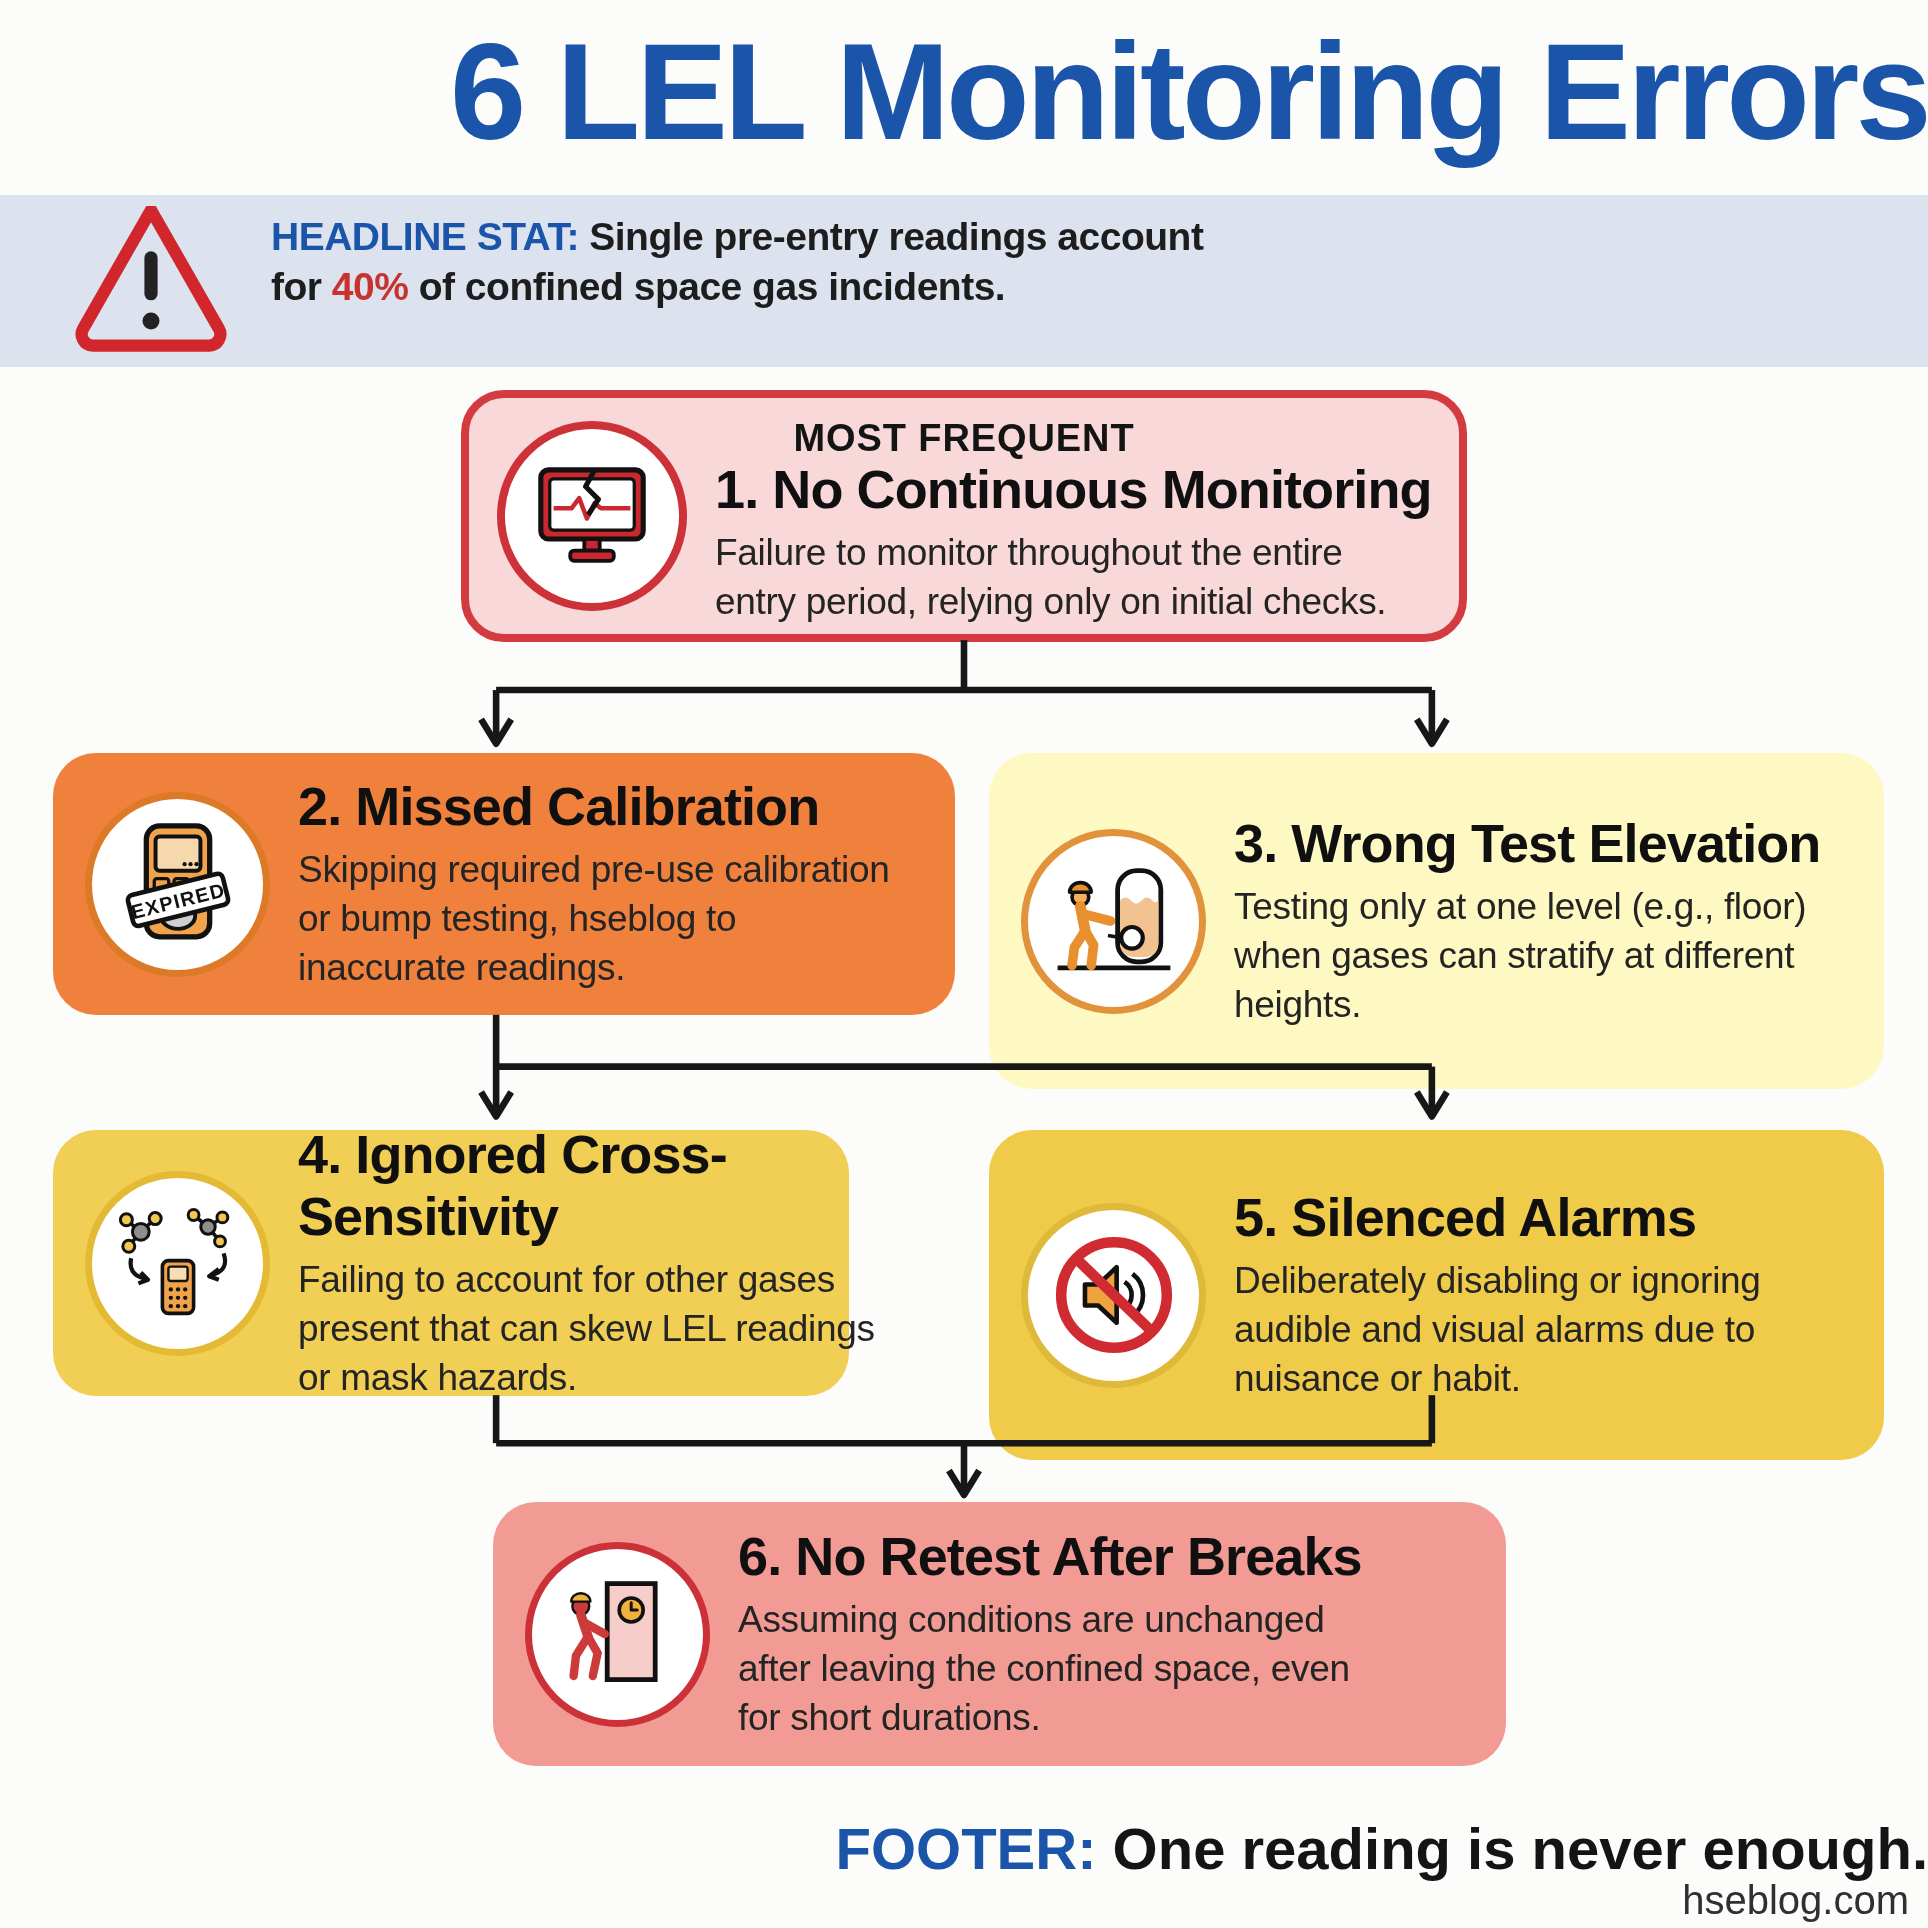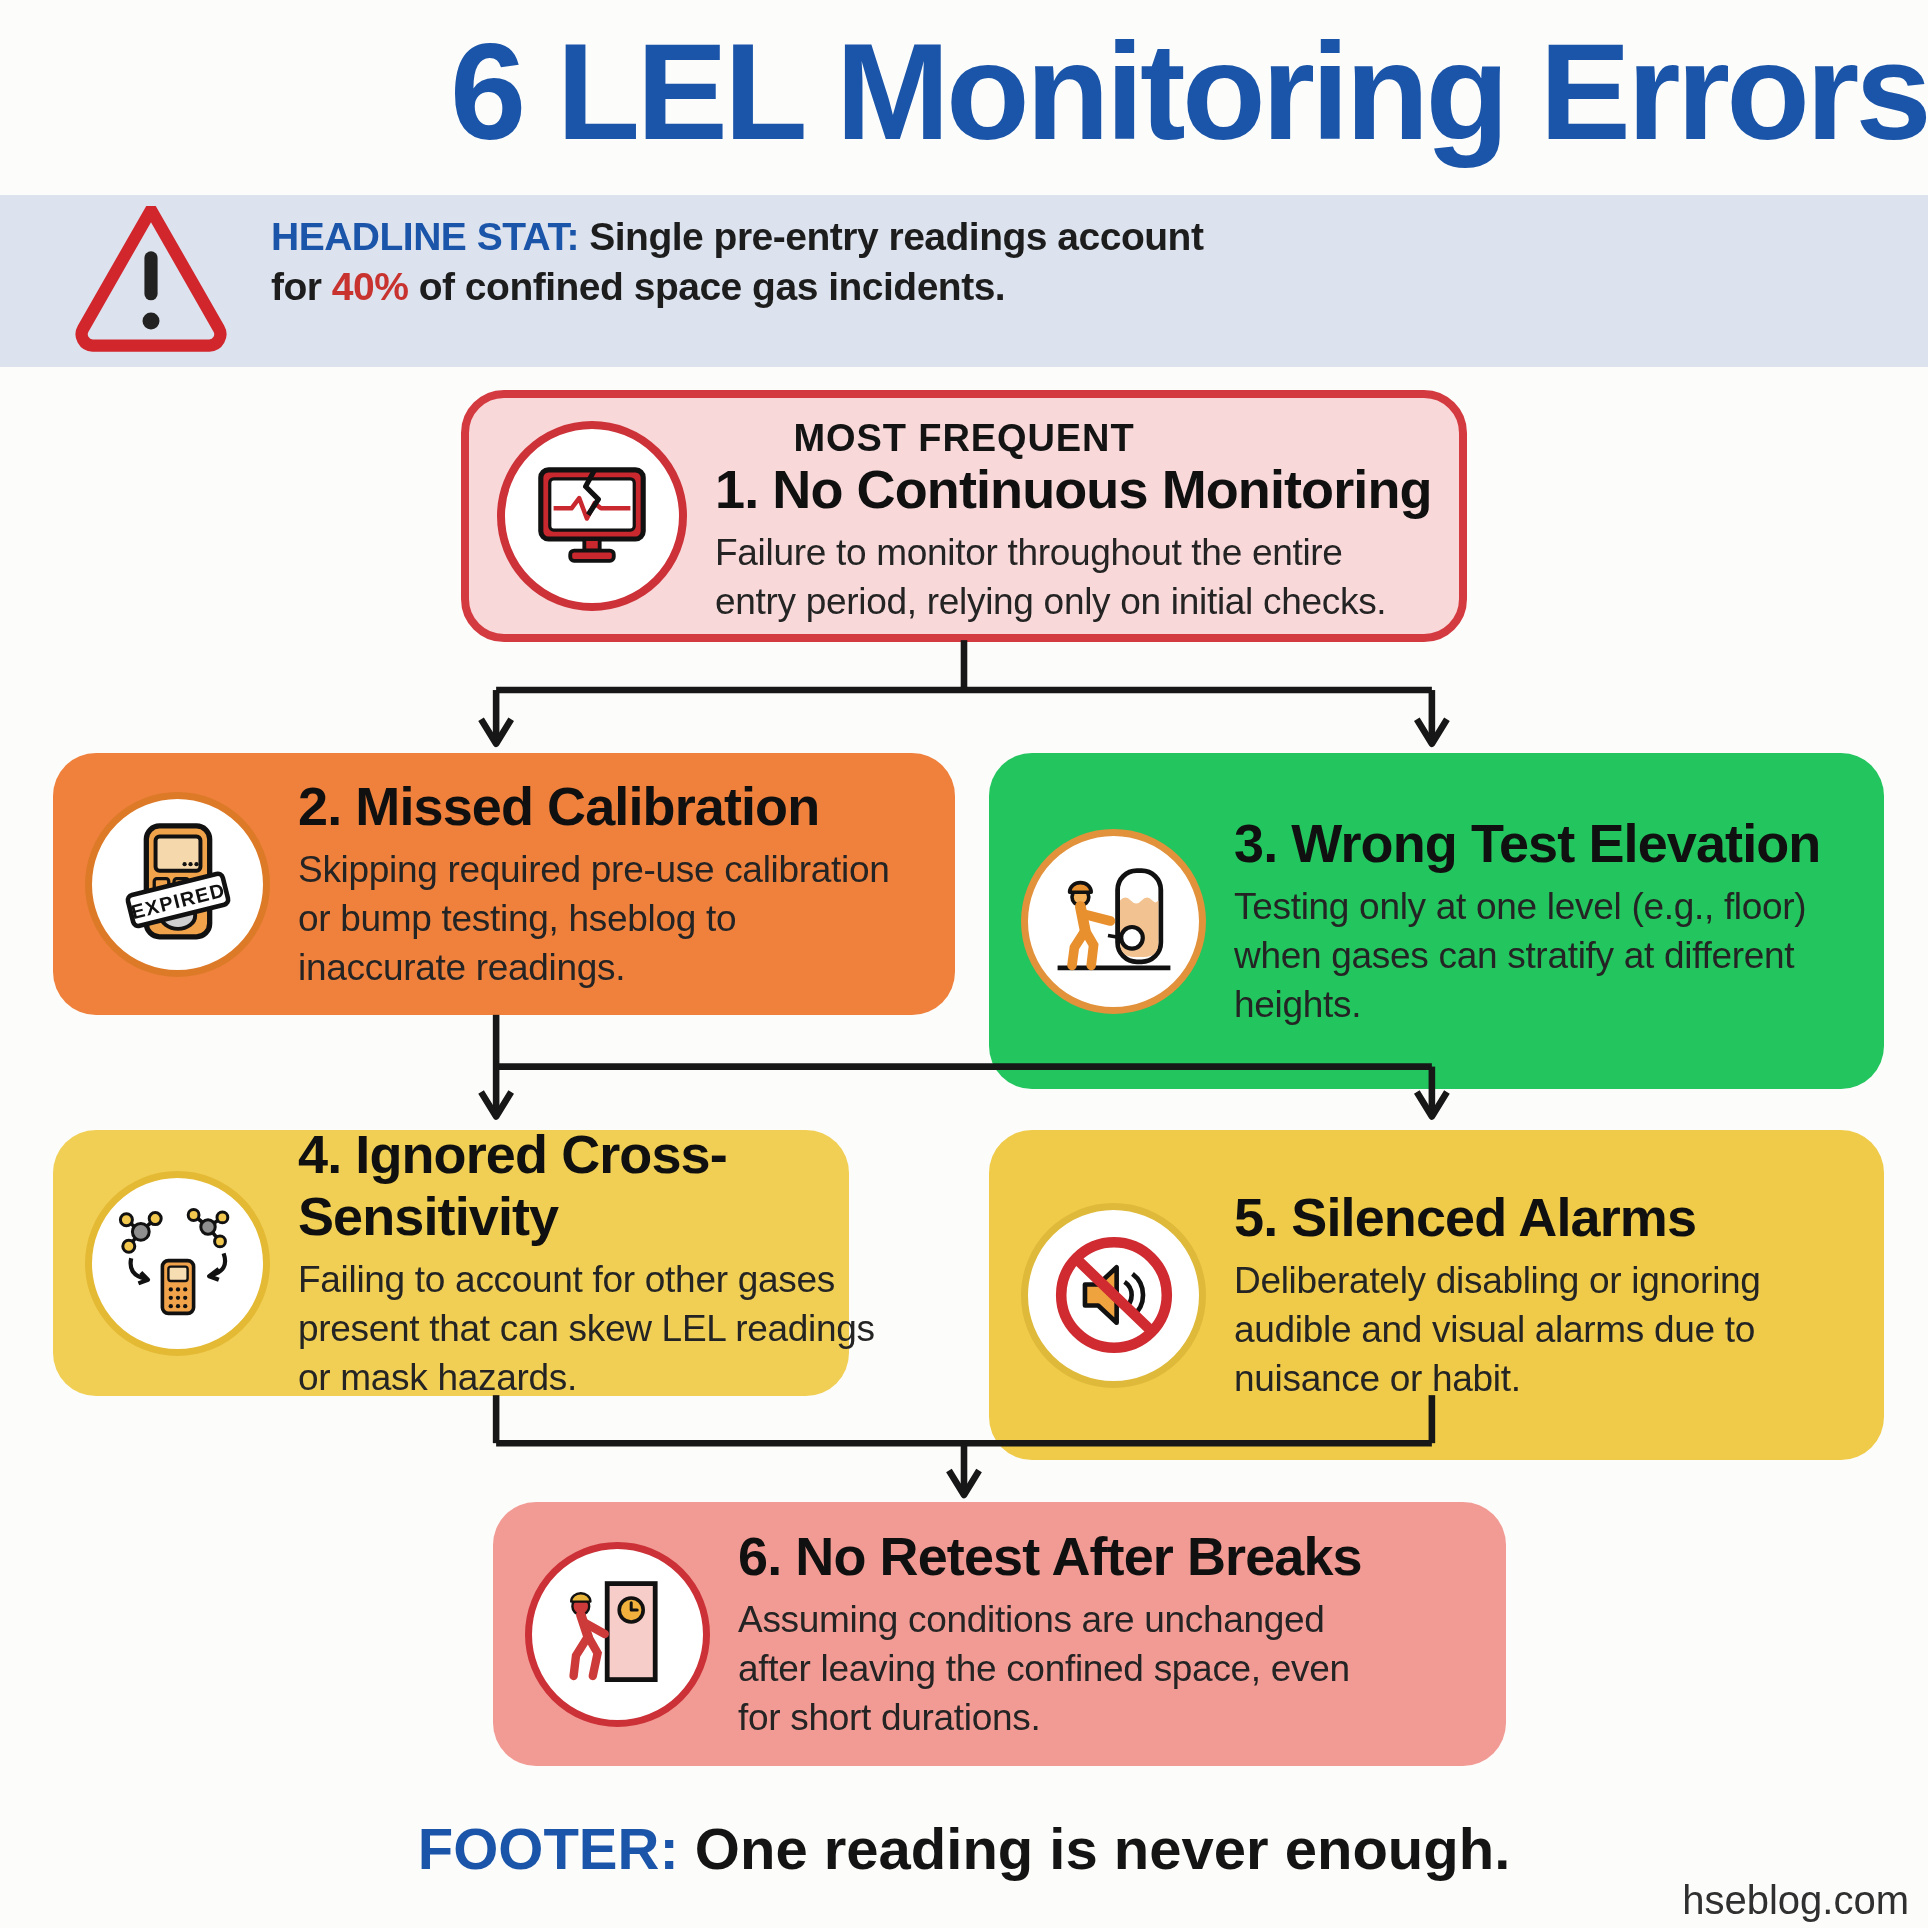--- a/index.html
+++ b/index.html
@@ -35,32 +35,32 @@
   .card-desc div{ white-space:nowrap; }
   .tag{
     position:absolute; top:19px; left:0; width:100%; text-align:center;
     font-size:38px; font-weight:800; letter-spacing:0.9px; color:#141414;
   }
   .card1{ left:461px; top:390px; width:1006px; height:252px; background:#f8d8d9; border:8.5px solid #d43b41; }
   .card1 .icon-circle{ width:190px; height:190px; margin-left:28px; border:8.5px solid #cc3238; }
   .card1 .card-text{ margin-top:53px; }
   .card2{ left:53px;   top:753px;  width:902px;  height:262px; background:#ef813d; }
   .card2 .icon-circle{ border-color:#dd7a28; }
-  .card3{ left:989px; top:753px;  width:895px;  height:336px; background:#22c55e; }
+  .card3{ left:989px; top:753px;  width:895px;  height:336px; background:#fef9c3; }
   .card3 .icon-circle{ border-color:#e2923b; }
   .card4{ left:53px;   top:1130px; width:796px;  height:266px; background:#f1cf55; }
   .card4 .icon-circle{ border-color:#e4ba35; }
   .card5{ left:989px; top:1130px; width:895px;  height:330px; background:#efcb49; }
   .card5 .icon-circle{ border-color:#dfb93a; }
   .card6{ left:493px;  top:1502px; width:1013px; height:264px; background:#f29b94; }
   .card6 .icon-circle{ border-color:#cb3137; }
   
   .connectors{ position:absolute; left:0; top:0; pointer-events:none; }
   
-  .footer{ position:absolute; left:0; top:1815px; width:100%; text-align:center;
+  .footer{ position:absolute; left:0; top:1815px; width:100%; text-align:right;
            font-size:58px; font-weight:800; color:#141414; }
   .footer-prefix{ color:#1b55a9; }
   .site{ position:absolute; right:19px; top:1878px; font-size:40px; font-weight:400; color:#303030; }
 </style>
 </head>
 <body>
 
 <div class="canvas">
 
   <div class="page-title">6 LEL Monitoring Errors</div>

